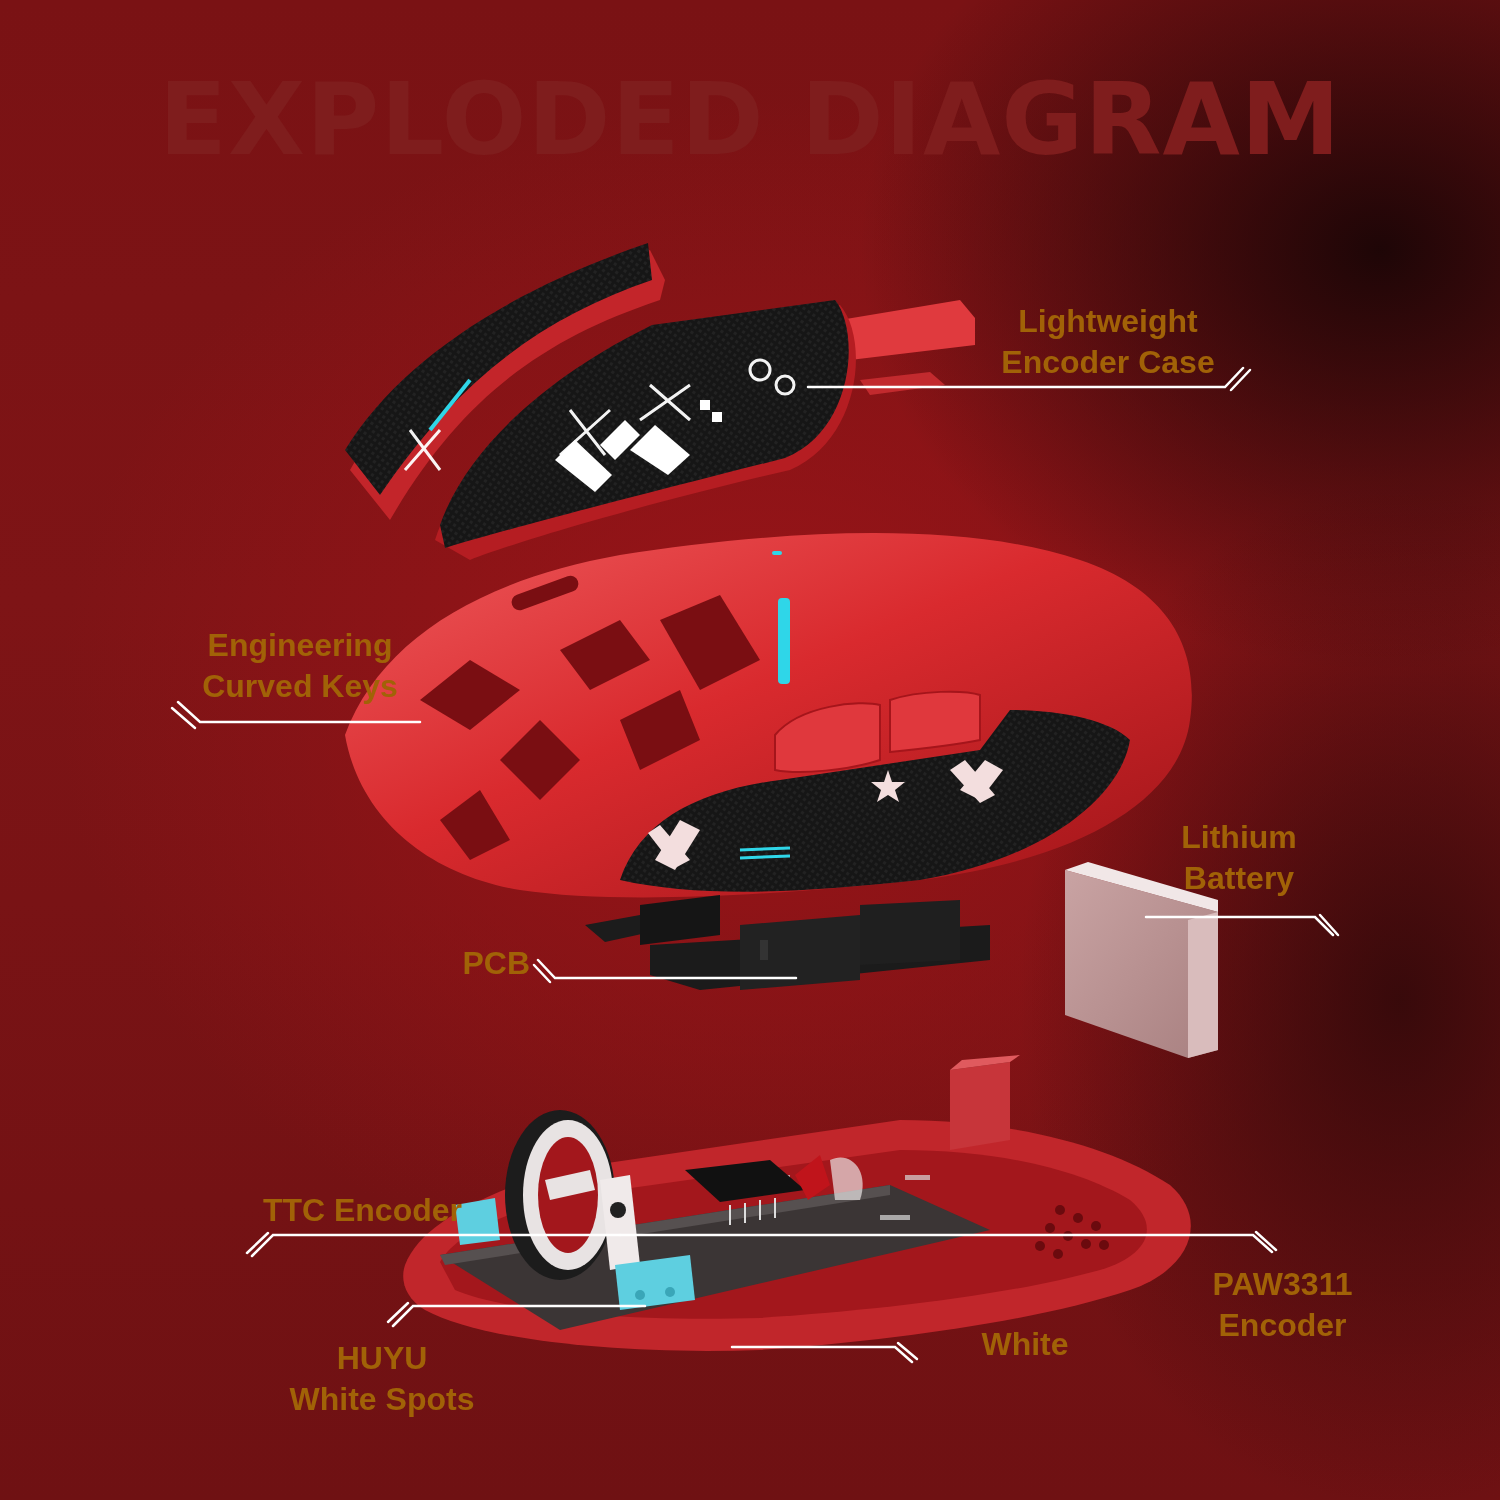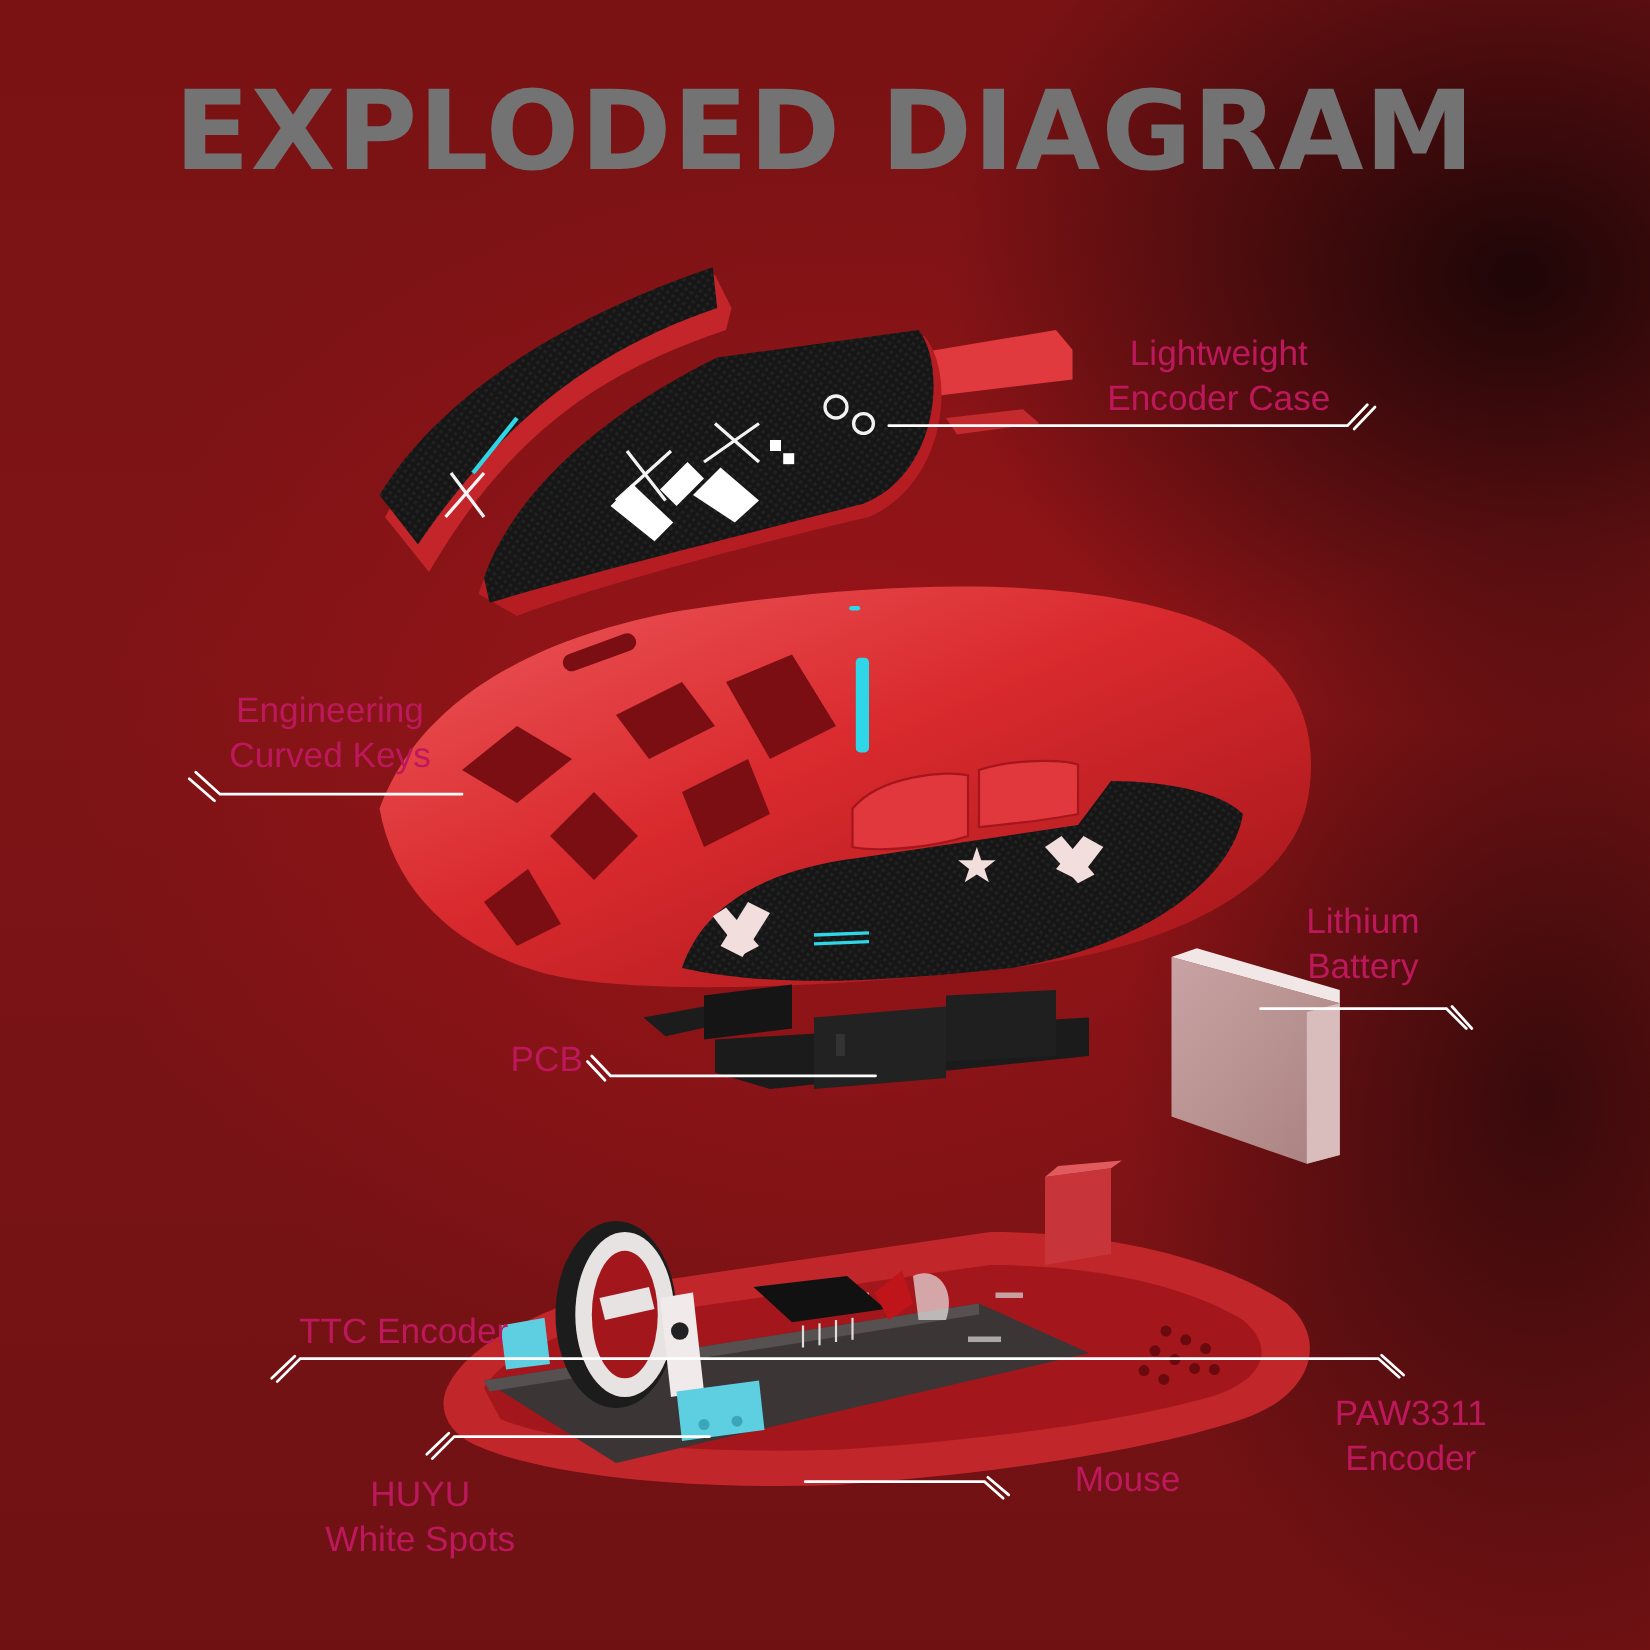--- a/index.html
+++ b/index.html
@@ -9,25 +9,25 @@
     background:
       radial-gradient(ellipse 520px 420px at 1380px 250px, rgba(25,5,6,0.95) 0%, rgba(25,5,6,0.0) 100%),
       radial-gradient(ellipse 380px 520px at 1400px 1000px, rgba(45,8,9,0.85) 0%, rgba(45,8,9,0) 100%),
       radial-gradient(ellipse 700px 600px at 760px 700px, #9a1418 0%, rgba(154,20,24,0) 100%),
       linear-gradient(180deg, #7a1214 0%, #7e1416 40%, #6f1113 100%);
     color: #fff;
   }
   .title {
     position: absolute; left: 0; right: 0; top: 70px; text-align: center;
     font-family: "DejaVu Sans", sans-serif; font-weight: bold; font-size: 100px;
-    letter-spacing: 1px; color: #737373; line-height: 1;
+    letter-spacing: 1px; color: #7f1d1d; line-height: 1;
   }
   .label {
-    position: absolute; font-size: 32px; line-height: 41px; color: #be185d; text-align: center;
-    font-weight: normal; white-space: nowrap;
+    position: absolute; font-size: 32px; line-height: 41px; color: #a16207; text-align: center;
+    font-weight: bold; white-space: nowrap;
   }
   svg.art { position: absolute; left: 0; top: 0; width: 1500px; height: 1500px; }
   svg.lines { position: absolute; left: 0; top: 0; width: 1500px; height: 1500px; pointer-events: none; }
 </style>
 </head>
 <body>
 
 <svg class="art" viewBox="0 0 1500 1500">
   <defs>
     <linearGradient id="redShell" x1="0" y1="0" x2="1" y2="1">
@@ -231,19 +231,19 @@
 <div class="label" style="left:262px; top:1190px; width:200px; text-align:right;">
   <div>TTC Encoder</div>
 </div>
 
 <div class="label" style="left:282px; top:1338px; width:200px;">
   <div>HUYU</div>
   <div>White Spots</div>
 </div>
 
 <div class="label" style="left:915px; top:1324px; width:220px;">
-  <div>Mouse</div>
+  <div>White</div>
 </div>
 
 <div class="label" style="left:1200px; top:1264px; width:165px;">
   <div>PAW3311</div>
   <div>Encoder</div>
 </div>
 
 </body></html>

